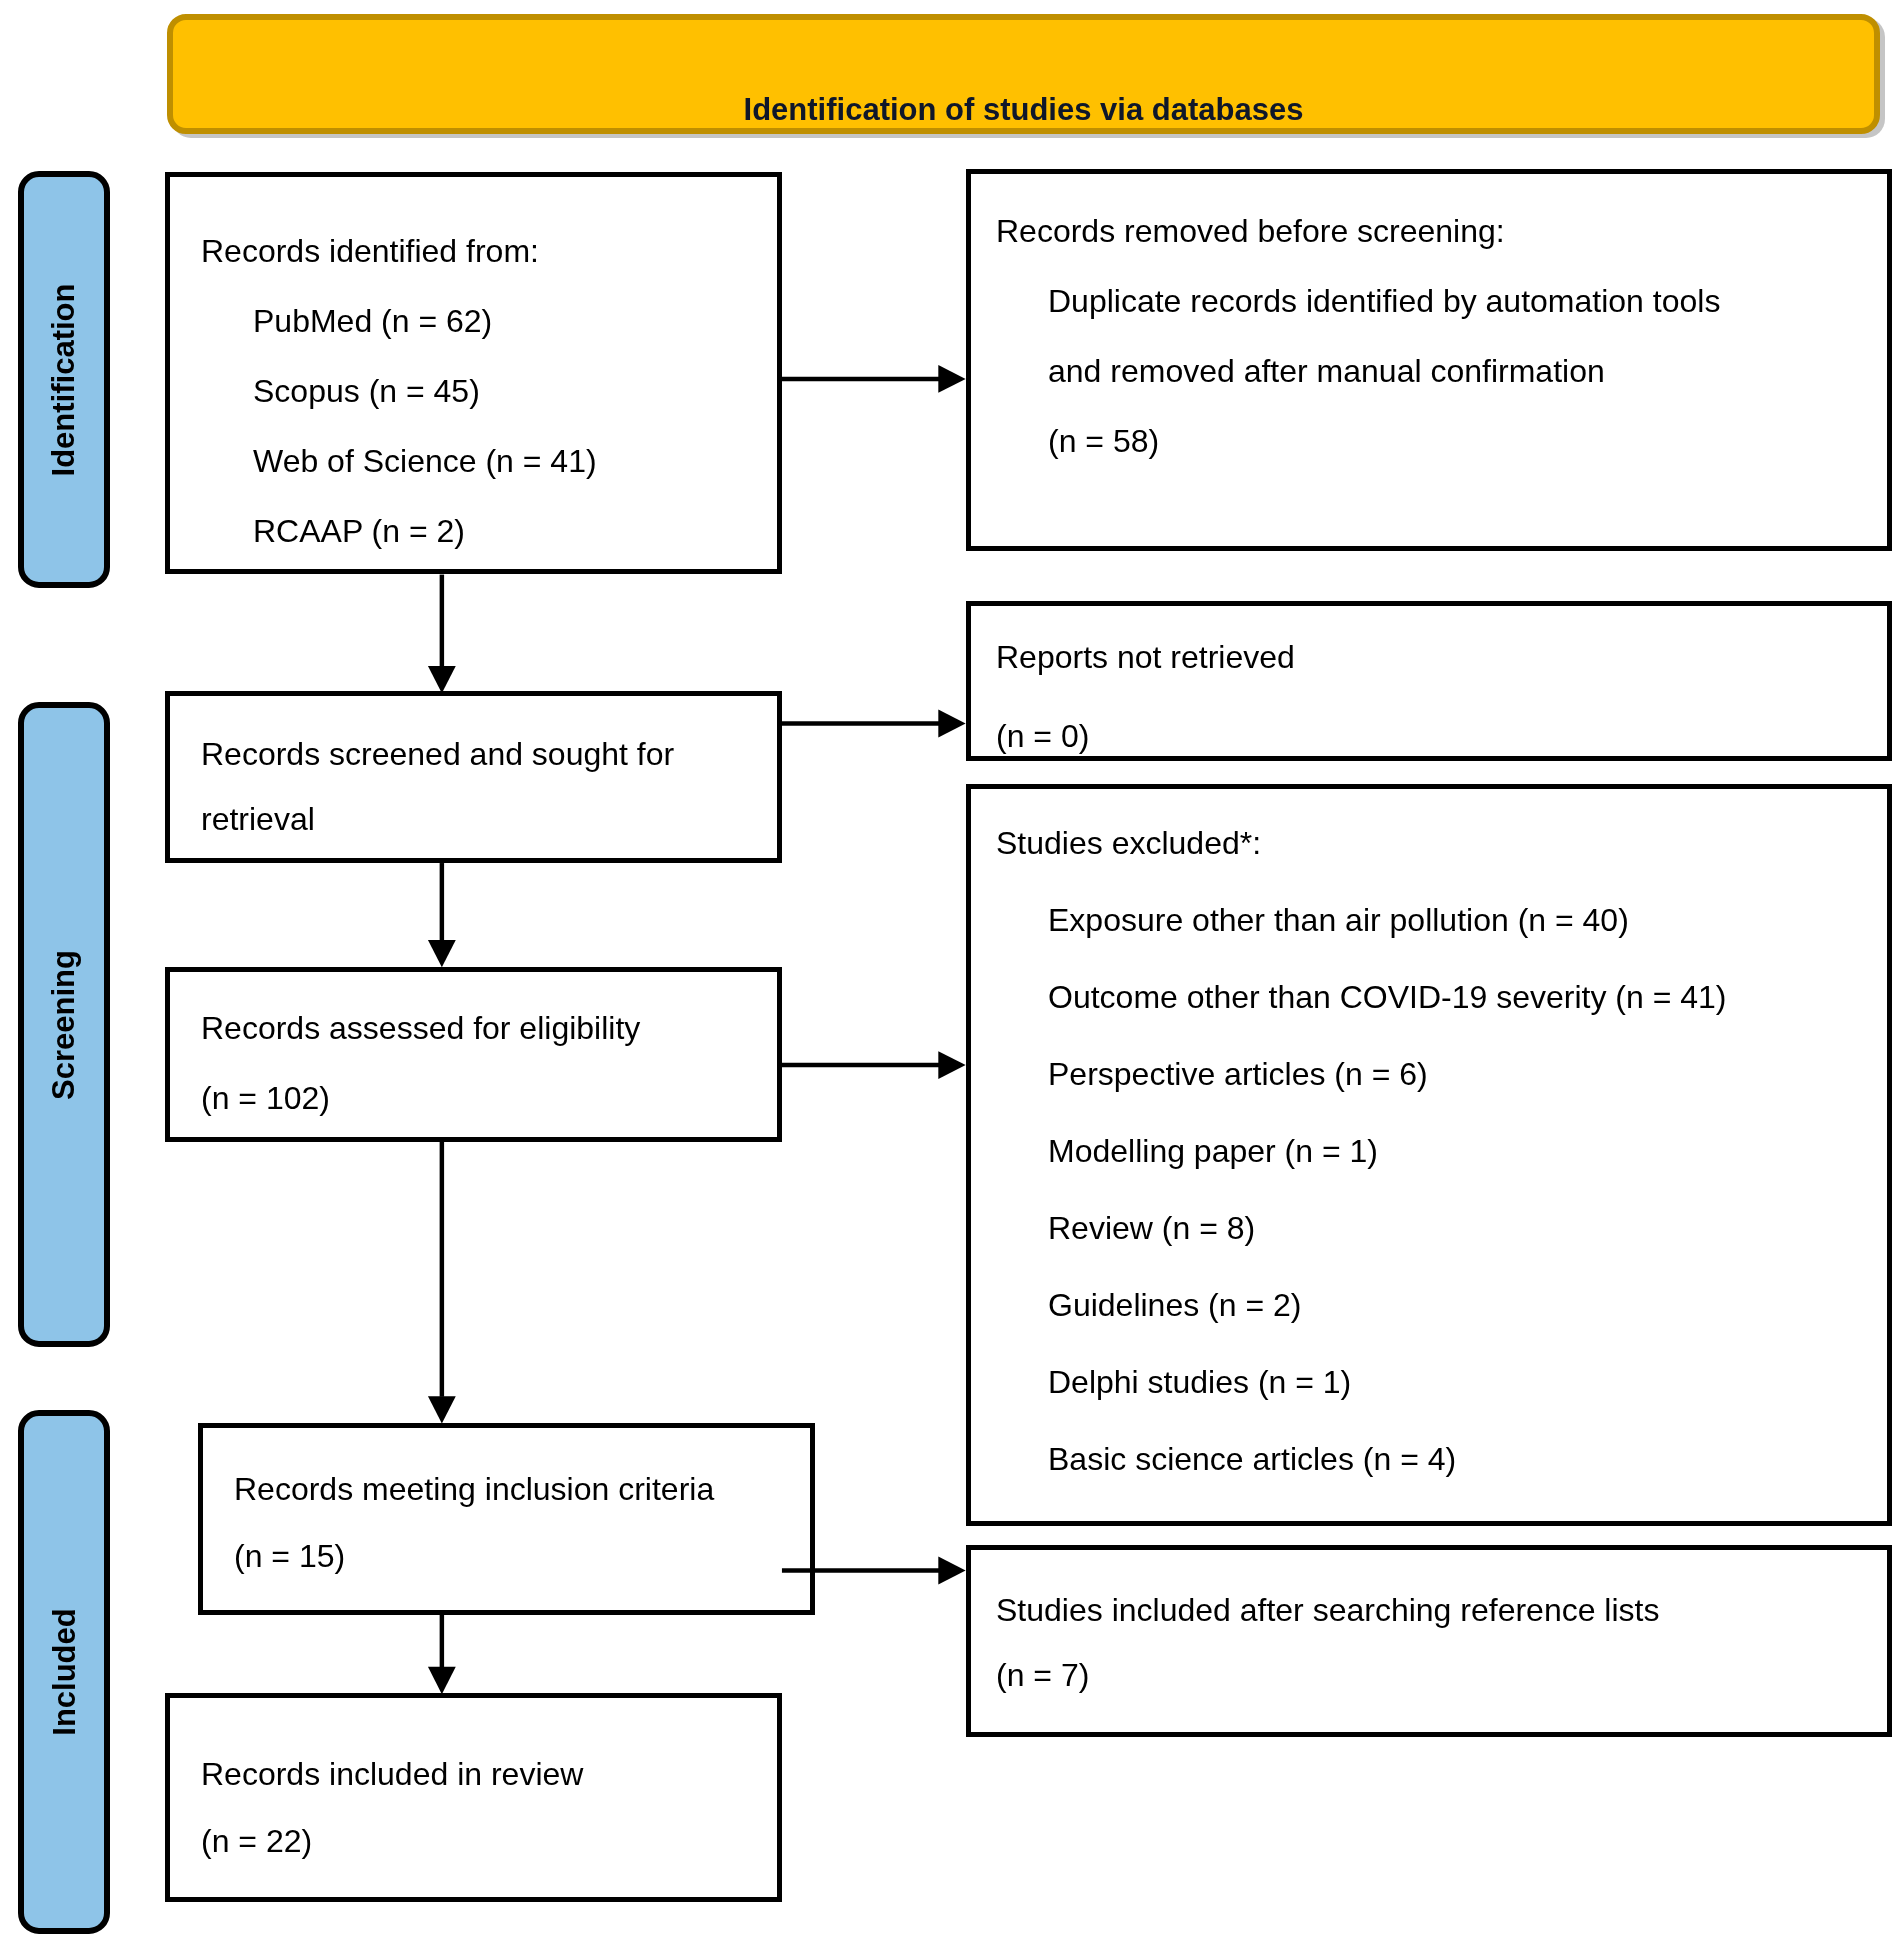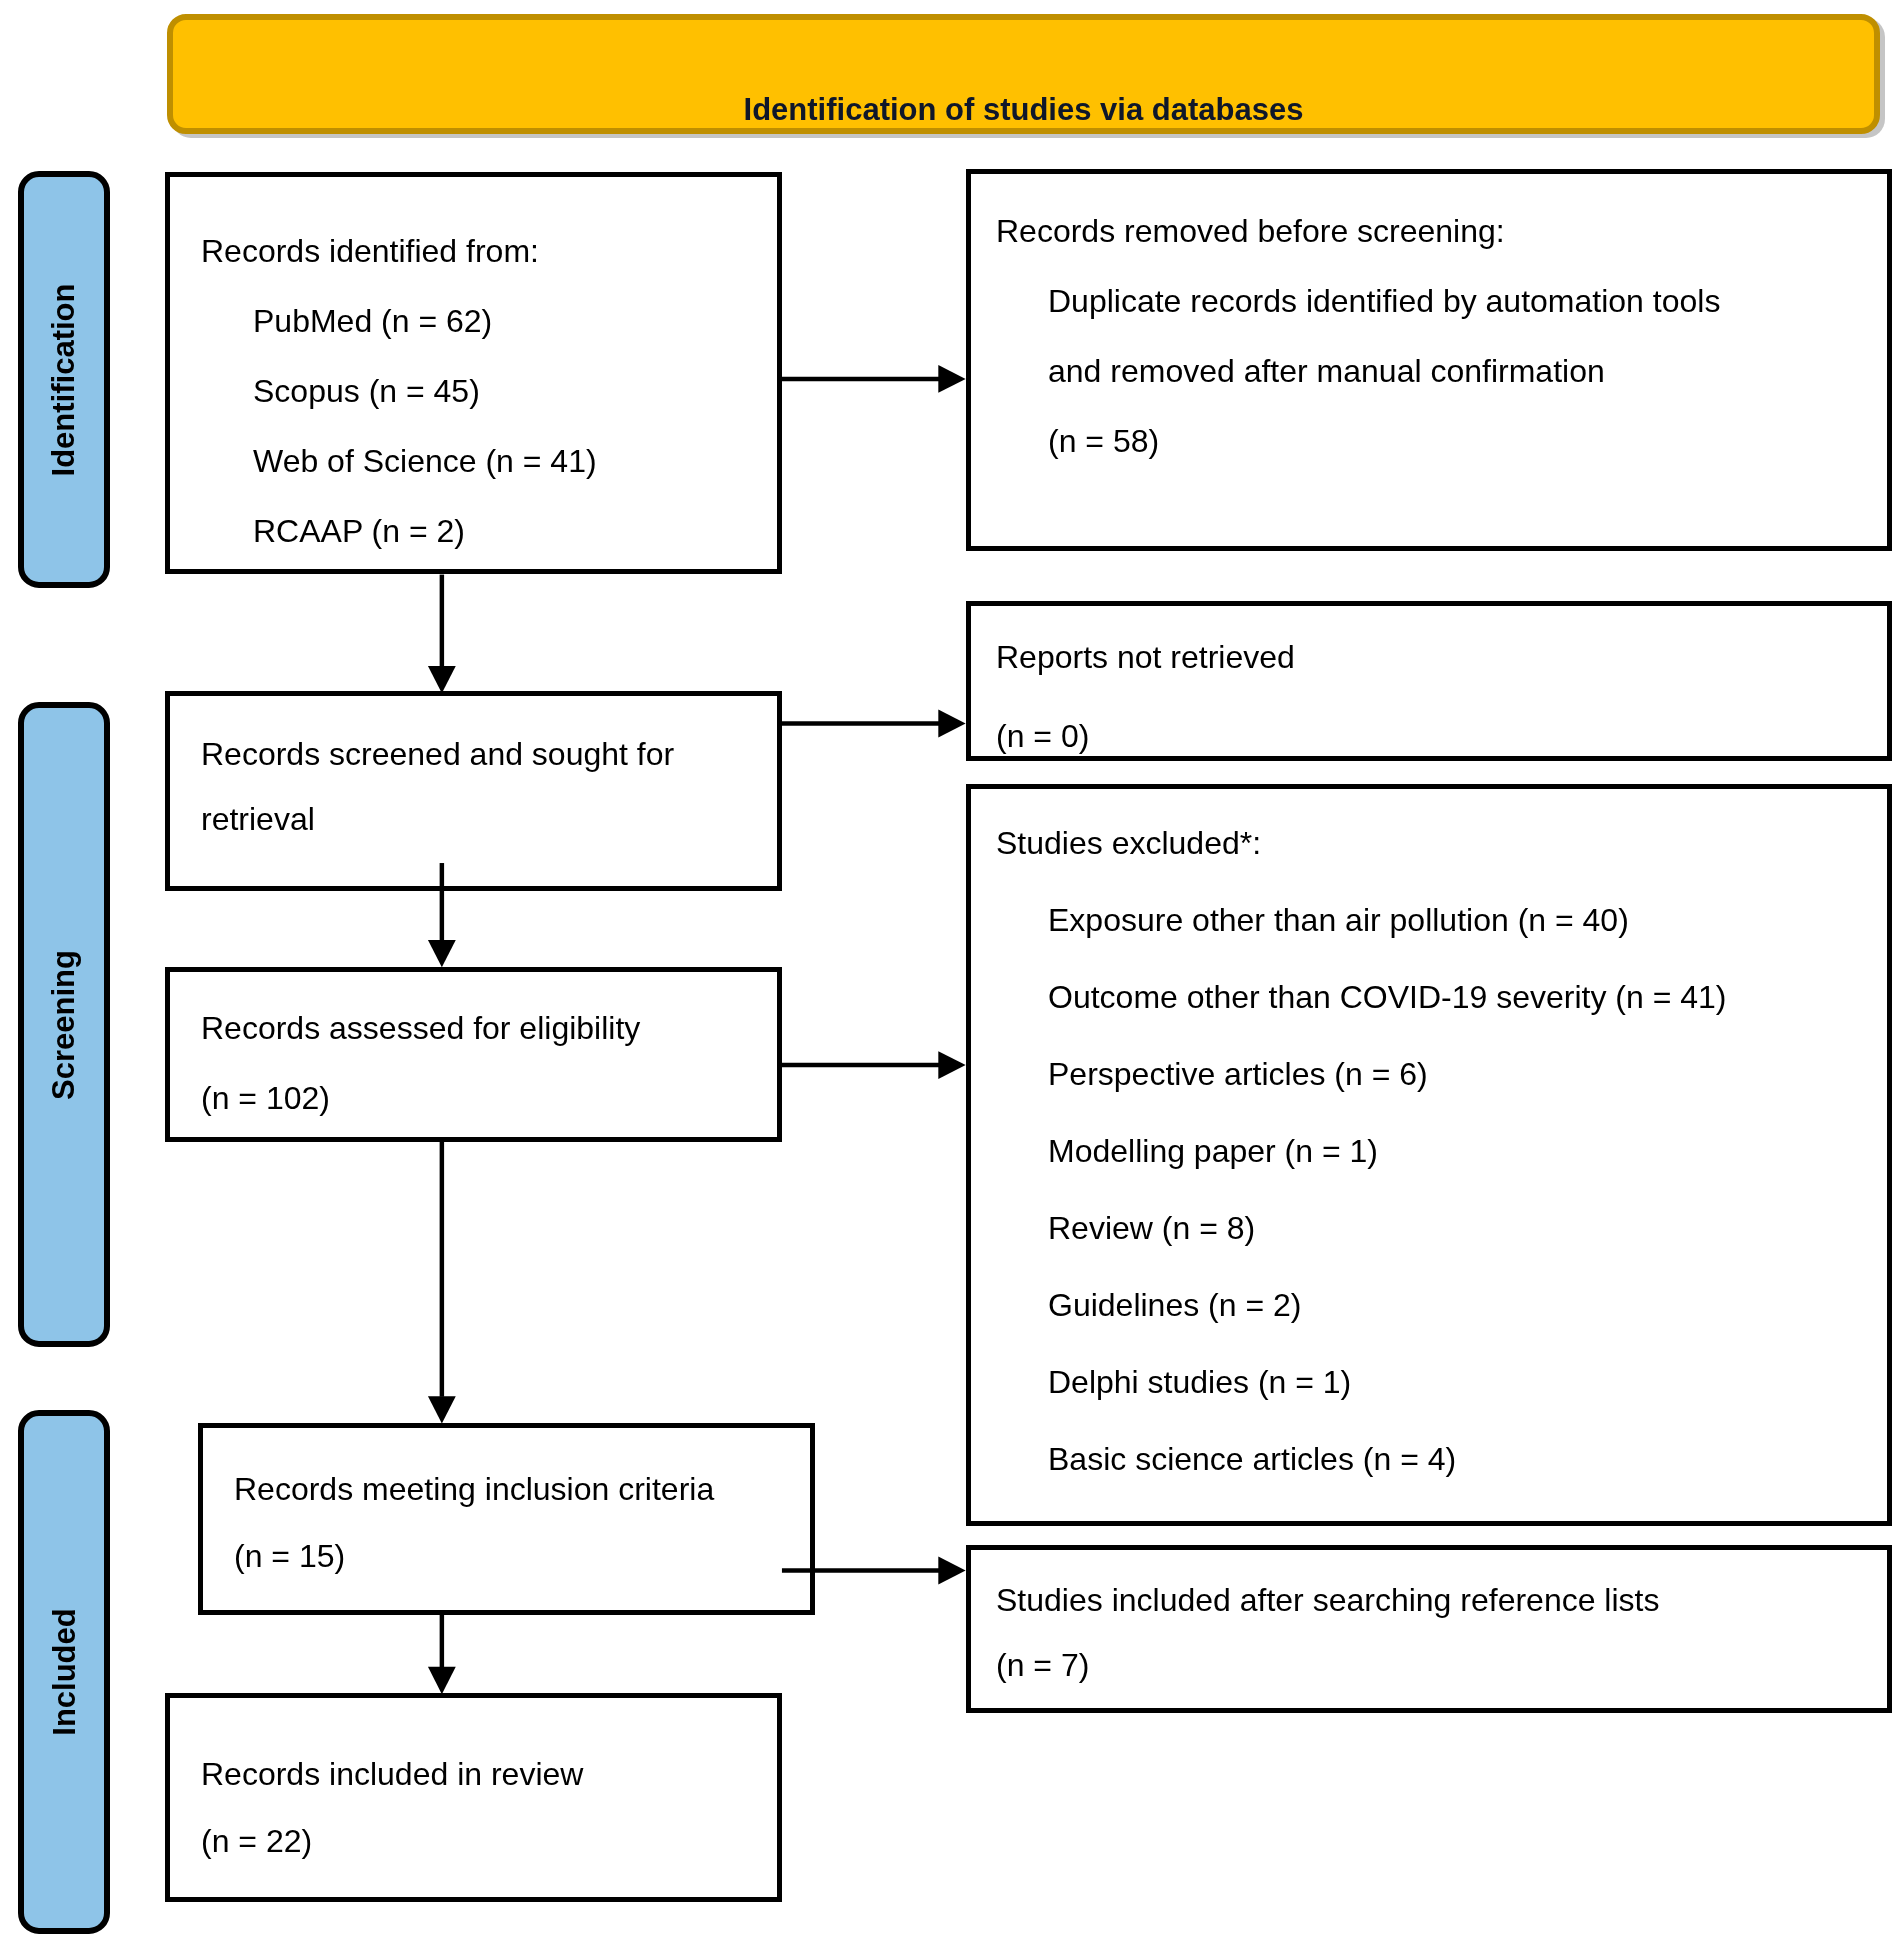--- a/index.html
+++ b/index.html
@@ -70,36 +70,36 @@
   .rcol .line { padding-left: 25px; }
   .box .line.indent { padding-left: 83px; }
   .rcol .line.indent { padding-left: 77px; }
 
   #box-records-identified        { top: 172px;  height: 402px; padding-top: 39px; }
   #box-records-identified .line  { line-height: 70px; }
 
   #box-records-removed           { top: 169px;  height: 382px; padding-top: 22.3px; }
   #box-records-removed .line     { line-height: 70px; }
 
-  #box-records-screened          { top: 691px; height: 200px; padding-top: 26px; }
+  #box-records-screened          { top: 691px; height: 172px; padding-top: 26px; }
   #box-records-screened .line    { line-height: 65px; }
 
   #box-reports-not-retrieved     { top: 601px; height: 160px; padding-top: 12px; }
   #box-reports-not-retrieved .line { line-height: 79px; }
 
   #box-records-assessed          { top: 967px; height: 175px; padding-top: 21.3px; }
   #box-records-assessed .line    { line-height: 70px; }
 
   #box-studies-excluded          { top: 784px; height: 742px; padding-top: 16px; }
   #box-studies-excluded .line    { line-height: 77px; }
 
   #box-records-meeting-inclusion { top: 1423px; height: 192px; padding-top: 28px; margin-left: 33px; }
   #box-records-meeting-inclusion .line { line-height: 67px; }
 
-  #box-studies-included-references { top: 1545px; height: 168px; padding-top: 18px; }
+  #box-studies-included-references { top: 1545px; height: 192px; padding-top: 28px; }
   #box-studies-included-references .line { line-height: 65px; }
 
   #box-records-included-review   { top: 1693px; height: 209px; padding-top: 43px; }
   #box-records-included-review .line { line-height: 67px; }
 
   
   #arrows {
     position: absolute;
     left: 0; top: 0;
     width: 1900px; height: 1946px;

